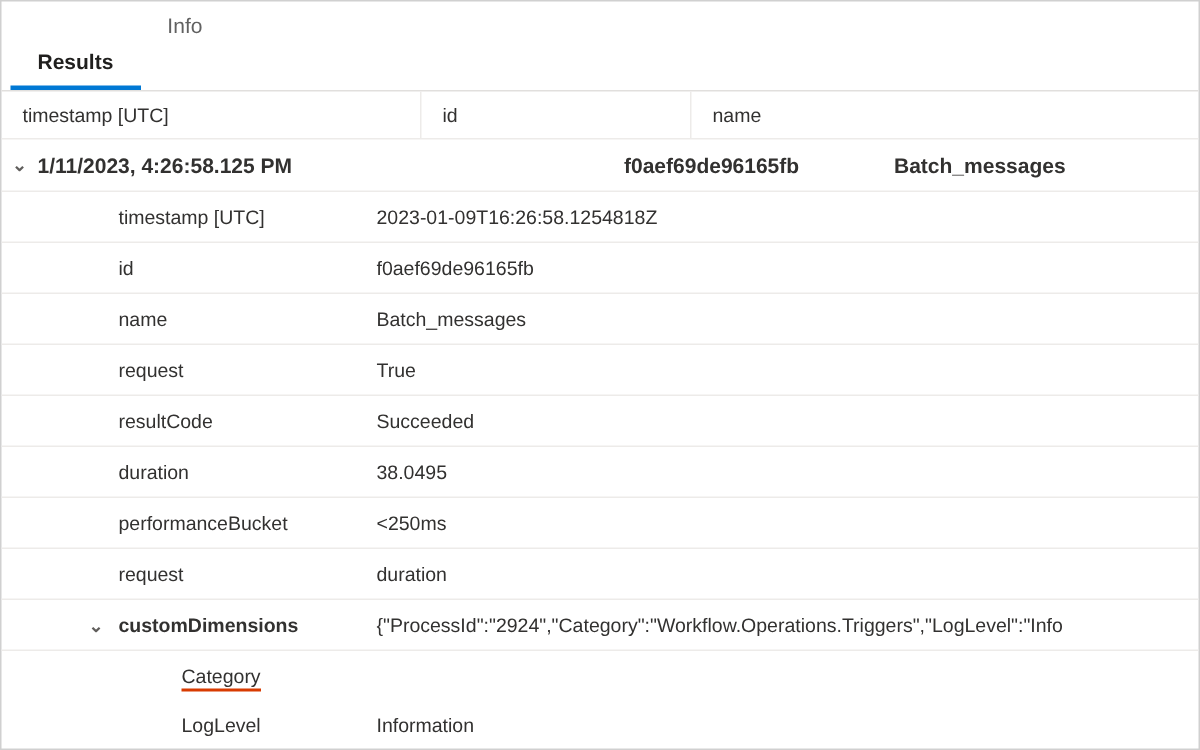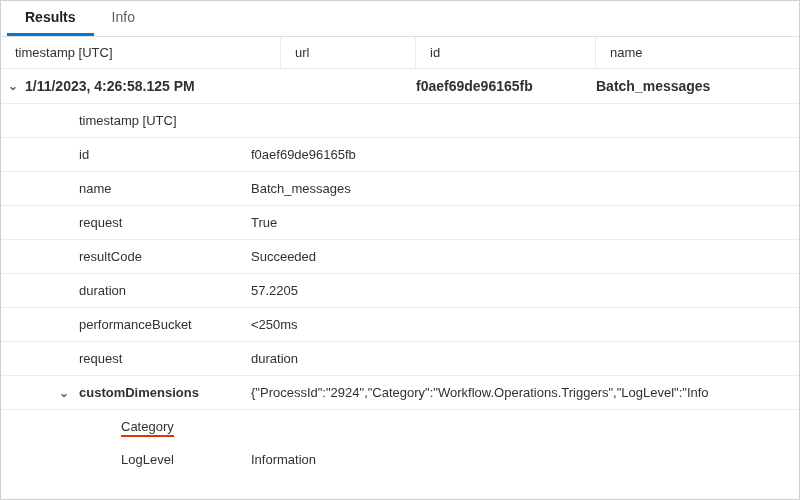--- a/index.html
+++ b/index.html
@@ -22,20 +22,21 @@
     padding: 8px 18px;
     font-size: 14px;
     color: #616161;
     cursor: pointer;
     border-bottom: 3px solid transparent;
   }
   .tab.active {
     color: #201f1e;
     font-weight: 600;
     border-bottom-color: #0078d4;
+    margin-top: 24px;
   }
   .headers {
     display: flex;
     border-bottom: 1px solid #edebe9;
     font-size: 13px;
     color: #323130;
   }
   .col-ts   { flex: 0 0 280px; padding: 8px 14px; border-right: 1px solid #edebe9; }
   .col-url  { flex: 0 0 135px; padding: 8px 14px; border-right: 1px solid #edebe9; }
   .col-id   { flex: 0 0 180px; padding: 8px 14px; border-right: 1px solid #edebe9; }
@@ -99,36 +100,36 @@
 </head>
 <body>
 
 <div class="tabs">
   <div class="tab active">Results</div>
   <div class="tab">Info</div>
 </div>
 
 <div class="headers">
   <div class="col-ts">timestamp [UTC]</div>
-  <div class="col-url">url</div>
   <div class="col-id">id</div>
   <div class="col-name">name</div>
 </div>
 
 <div class="summary">
   <div class="caret">⌄</div>
   <div class="s-ts">1/11/2023, 4:26:58.125 PM</div>
   <div class="s-url"></div>
   <div class="s-id">f0aef69de96165fb</div>
   <div class="s-name">Batch_messages</div>
 </div>
 
 <div class="detail">
   <div class="indent"></div>
   <div class="dlabel">timestamp [UTC]</div>
+  <div class="dval">2023-01-09T16:26:58.1254818Z</div>
 </div>
 
 <div class="detail">
   <div class="indent"></div>
   <div class="dlabel">id</div>
   <div class="dval">f0aef69de96165fb</div>
 </div>
 
 <div class="detail">
   <div class="indent"></div>
@@ -144,21 +145,21 @@
 
 <div class="detail">
   <div class="indent"></div>
   <div class="dlabel">resultCode</div>
   <div class="dval">Succeeded</div>
 </div>
 
 <div class="detail">
   <div class="indent"></div>
   <div class="dlabel">duration</div>
-  <div class="dval">57.2205</div>
+  <div class="dval">38.0495</div>
 </div>
 
 <div class="detail">
   <div class="indent"></div>
   <div class="dlabel">performanceBucket</div>
   <div class="dval">&lt;250ms</div>
 </div>
 
 <div class="detail">
   <div class="indent"></div>

